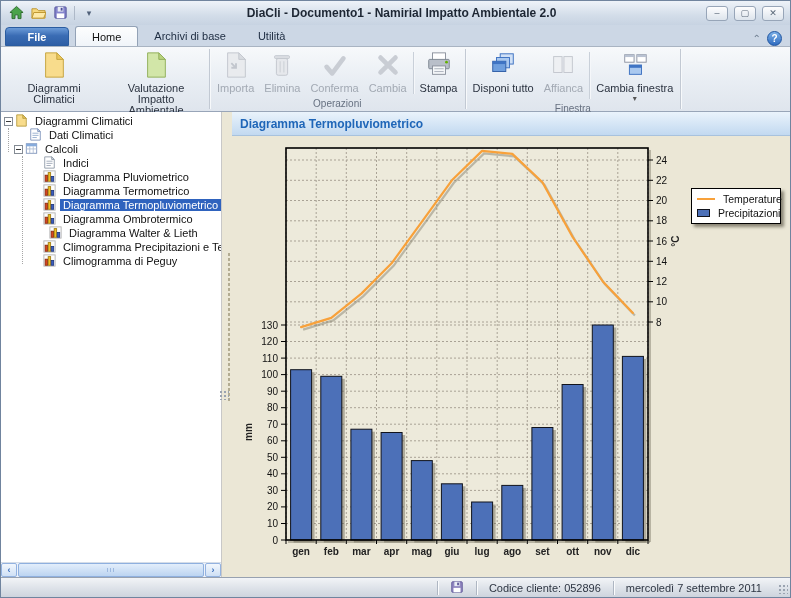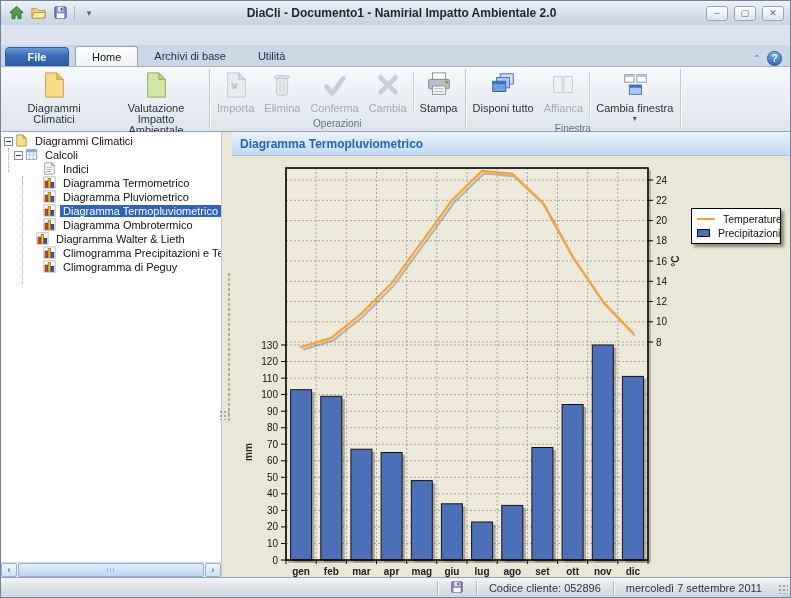--- a/index.html
+++ b/index.html
@@ -17,21 +17,21 @@
   .qat .qsep { width:1px; height:14px; background:#aeb9c8; margin:0 1px; }
   .qat .qglyph { color:#51617a; font-size:9px; }
   .title { position:absolute; left:12px; right:0; text-align:center; font-weight:bold; font-size:12px; color:#1d2633; }
   .winctrl { margin-left:auto; display:flex; gap:6px; z-index:2; }
   .winctrl .wbtn { width:22px; height:15px; border:1px solid #97a5b8; border-radius:3px;
                    background:linear-gradient(#fdfdfe,#dde4ec); color:#5a6878; font-size:9px;
                    display:flex; align-items:center; justify-content:center; }
 
   
   .tabrow { height:21px; background:#ccd7e5; display:flex; align-items:flex-end; padding:0 0 0 4px;
-            position:relative; flex:0 0 auto;margin-top:20px; }
+            position:relative; flex:0 0 auto; }
   .filebtn { width:64px; height:19px; margin-bottom:0; border-radius:4px 4px 0 0; border:1px solid #2a5ca0;
              background:linear-gradient(#6b9bd8,#3a6cb4 45%,#2e5fa6); color:#fff; font-weight:bold;
              display:flex; align-items:center; justify-content:center; }
   .tabs { display:flex; height:20px; margin-left:6px; }
   .tab { padding:0 16px; display:flex; align-items:center; color:#1c2b40; }
   .tab.active { background:linear-gradient(#fdfefe,#f0f4f9); border:1px solid #93a2b6; border-bottom:none;
                 border-radius:3px 3px 0 0; font-weight:normal; color:#111; }
   .tabrow-right { margin-left:auto; display:flex; align-items:center; gap:6px; padding-right:8px; }
   .collapse-glyph { color:#6b7a8d; font-size:10px; }
   .help-circle { width:15px; height:15px; border-radius:50%; background:linear-gradient(#7db1e8,#2f6cc0);
@@ -289,20 +289,31 @@
               <span class="expbox"></span>
             </span>
             <span class="ticon">
               <span class="ricon-wrap"><svg width="13" height="13" viewBox="0 0 15 15">
                   <path d="M2 1 h7 l4 4 v9 H2 z" fill="#f8dc8c" stroke="#b59a3e"></path>
                   <path d="M9 1 l4 4 h-4 z" fill="#eac75e" stroke="#b59a3e"></path>
                 </svg></span>
             </span>
             <span class="tlabel">Diagrammi Climatici</span>
           </div>
+          <div class="trow" style="padding-left:16px">
+            <span class="texp"></span>
+            <span class="ticon">
+              <span class="ricon-wrap"><svg width="13" height="13" viewBox="0 0 15 15">
+                  <path d="M2 1 h8 l3 3 v10 H2 z" fill="#fff" stroke="#7a90b8"></path>
+                  <path d="M10 1 l3 3 h-3 z" fill="#d7e2f2" stroke="#7a90b8"></path>
+                  <path d="M4 6 h7 M4 8.5 h7 M4 11 h5" stroke="#8fa8cc"></path>
+                </svg></span>
+            </span>
+            <span class="tlabel">Dati Climatici</span>
+          </div>
           <div class="trow" style="padding-left:12px">
             <span class="texp">
               <span class="expbox"></span>
             </span>
             <span class="ticon">
               <span class="ricon-wrap"><svg width="13" height="13" viewBox="0 0 15 15">
                   <rect x="1.5" y="2" width="12" height="11" fill="#fff" stroke="#7a90b8"></rect>
                   <rect x="1.5" y="2" width="12" height="3" fill="#86abdc"></rect>
                   <path d="M1.5 8 h12 M5.5 5 v8 M9.5 5 v8" stroke="#aebdd4"></path>
                 </svg></span>
@@ -323,33 +334,33 @@
           <div class="trow" style="padding-left:30px">
             <span class="texp"></span>
             <span class="ticon">
               <span class="ricon-wrap"><svg width="13" height="13" viewBox="0 0 15 15">
                   <rect x="1" y="1" width="13" height="13" fill="#fdfdfd" stroke="#b0b0b0"></rect>
                   <rect x="2.5" y="6" width="2.8" height="7" fill="#d8431f" stroke="#8a2a10"></rect>
                   <rect x="6" y="3" width="2.8" height="10" fill="#f3c120" stroke="#a07c10"></rect>
                   <rect x="9.5" y="7.5" width="2.8" height="5.5" fill="#3a5cc0" stroke="#203a80"></rect>
                 </svg></span>
             </span>
-            <span class="tlabel">Diagramma Termometrico</span>
+            <span class="tlabel">Diagramma Pluviometrico</span>
           </div>
           <div class="trow" style="padding-left:30px">
             <span class="texp"></span>
             <span class="ticon">
               <span class="ricon-wrap"><svg width="13" height="13" viewBox="0 0 15 15">
                   <rect x="1" y="1" width="13" height="13" fill="#fdfdfd" stroke="#b0b0b0"></rect>
                   <rect x="2.5" y="6" width="2.8" height="7" fill="#d8431f" stroke="#8a2a10"></rect>
                   <rect x="6" y="3" width="2.8" height="10" fill="#f3c120" stroke="#a07c10"></rect>
                   <rect x="9.5" y="7.5" width="2.8" height="5.5" fill="#3a5cc0" stroke="#203a80"></rect>
                 </svg></span>
             </span>
-            <span class="tlabel">Diagramma Pluviometrico</span>
+            <span class="tlabel">Diagramma Termometrico</span>
           </div>
           <div class="trow selected" style="padding-left:30px">
             <span class="texp"></span>
             <span class="ticon">
               <span class="ricon-wrap"><svg width="13" height="13" viewBox="0 0 15 15">
                   <rect x="1" y="1" width="13" height="13" fill="#fdfdfd" stroke="#b0b0b0"></rect>
                   <rect x="2.5" y="6" width="2.8" height="7" fill="#d8431f" stroke="#8a2a10"></rect>
                   <rect x="6" y="3" width="2.8" height="10" fill="#f3c120" stroke="#a07c10"></rect>
                   <rect x="9.5" y="7.5" width="2.8" height="5.5" fill="#3a5cc0" stroke="#203a80"></rect>
                 </svg></span>
@@ -361,21 +372,21 @@
             <span class="ticon">
               <span class="ricon-wrap"><svg width="13" height="13" viewBox="0 0 15 15">
                   <rect x="1" y="1" width="13" height="13" fill="#fdfdfd" stroke="#b0b0b0"></rect>
                   <rect x="2.5" y="6" width="2.8" height="7" fill="#d8431f" stroke="#8a2a10"></rect>
                   <rect x="6" y="3" width="2.8" height="10" fill="#f3c120" stroke="#a07c10"></rect>
                   <rect x="9.5" y="7.5" width="2.8" height="5.5" fill="#3a5cc0" stroke="#203a80"></rect>
                 </svg></span>
             </span>
             <span class="tlabel">Diagramma Ombrotermico</span>
           </div>
-          <div class="trow" style="padding-left:23px">
+          <div class="trow" style="padding-left:36px">
             <span class="texp"></span>
             <span class="ticon">
               <span class="ricon-wrap"><svg width="13" height="13" viewBox="0 0 15 15">
                   <rect x="1" y="1" width="13" height="13" fill="#fdfdfd" stroke="#b0b0b0"></rect>
                   <rect x="2.5" y="6" width="2.8" height="7" fill="#d8431f" stroke="#8a2a10"></rect>
                   <rect x="6" y="3" width="2.8" height="10" fill="#f3c120" stroke="#a07c10"></rect>
                   <rect x="9.5" y="7.5" width="2.8" height="5.5" fill="#3a5cc0" stroke="#203a80"></rect>
                 </svg></span>
             </span>
             <span class="tlabel">Diagramma Walter &amp; Lieth</span>

